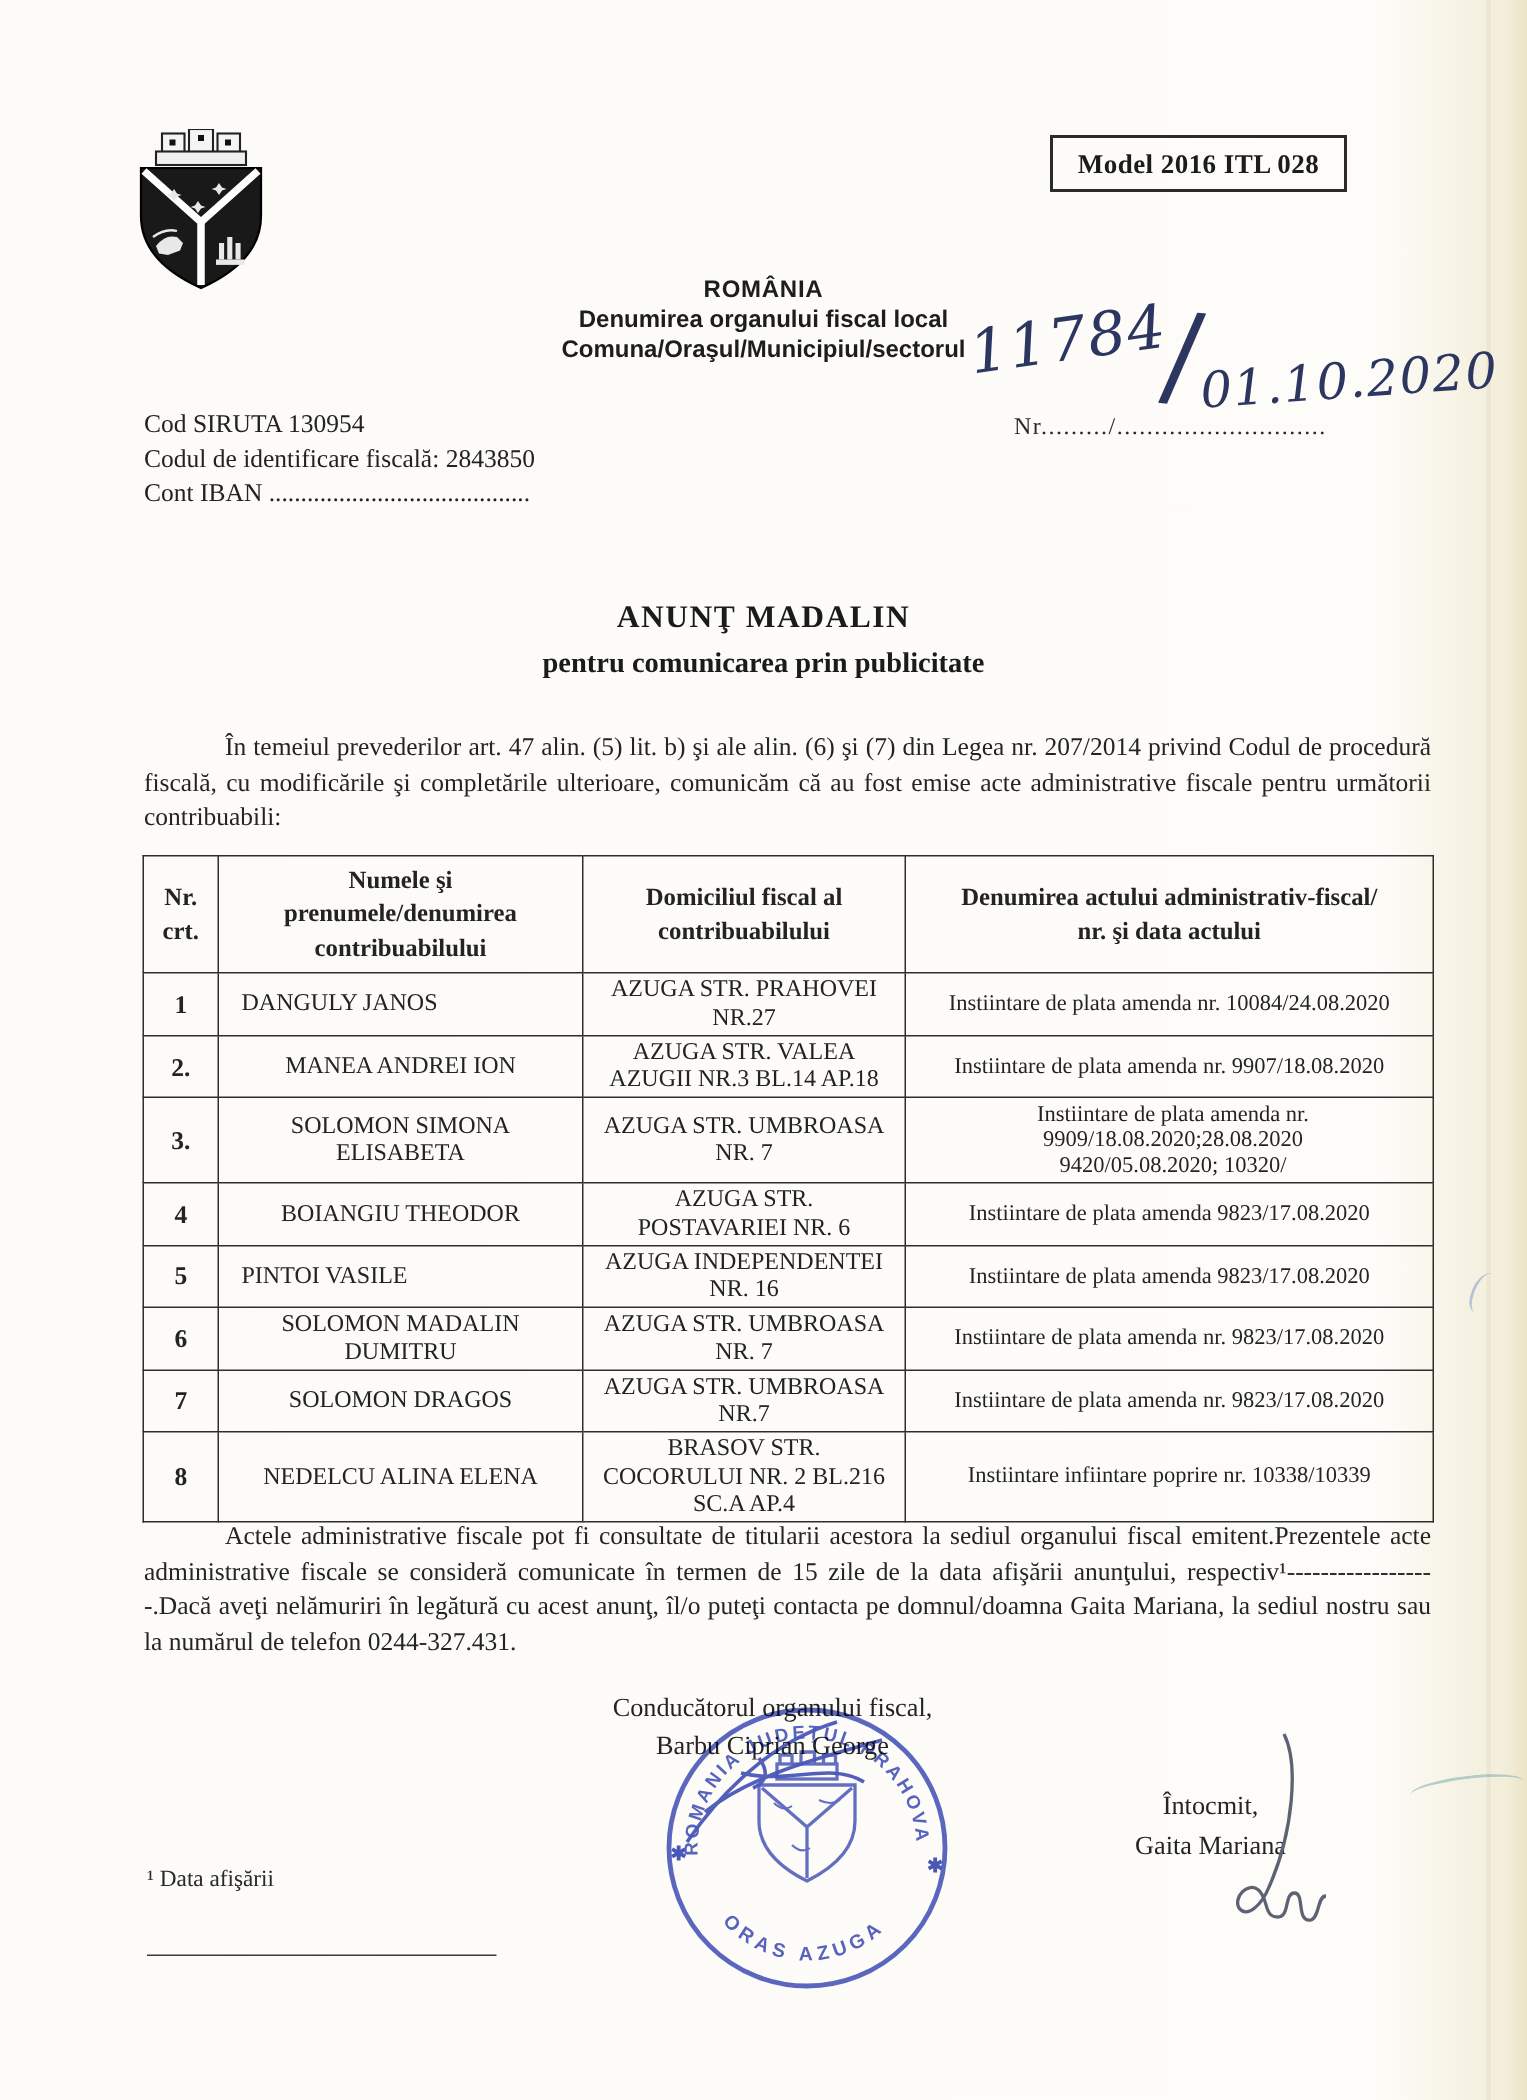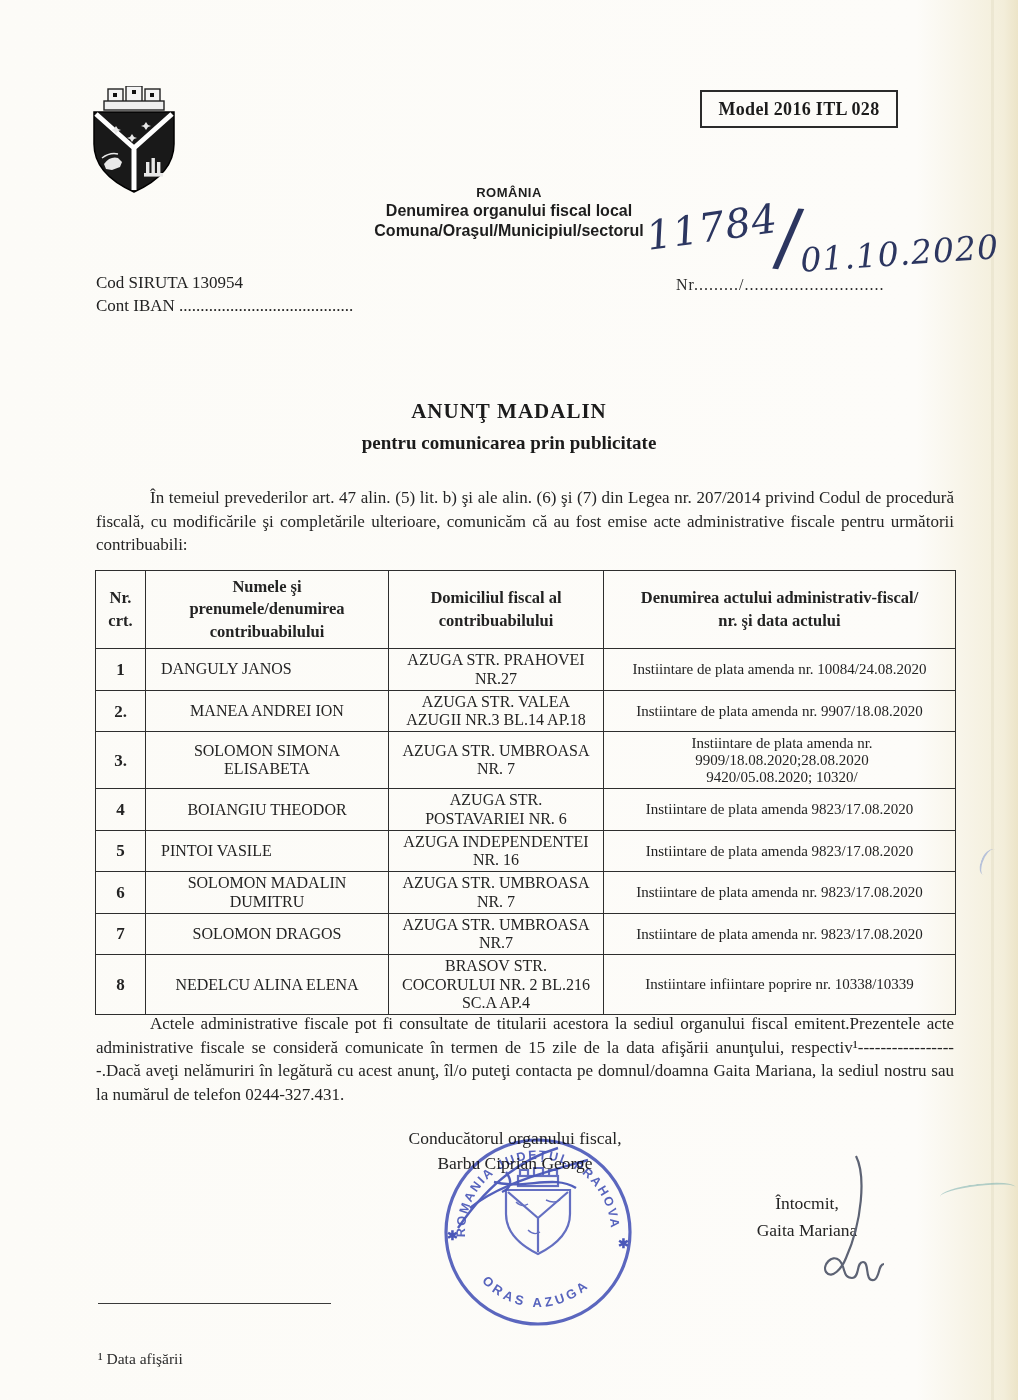--- a/index.html
+++ b/index.html
@@ -17,21 +17,21 @@
     background:rgba(226,219,196,.45);}
   
   .coa{position:absolute;left:88px;top:86px;}
   .model-box{
     position:absolute;left:700px;top:90px;width:194px;height:34px;
     border:2px solid #2b2b2b;display:flex;align-items:center;justify-content:center;
     font-weight:bold;font-size:18px;color:#1c1c1c;letter-spacing:.3px;
   }
   .hdr-center{position:absolute;left:0;top:185px;width:1018px;text-align:center;
     font-family:"Liberation Sans",sans-serif;font-weight:bold;color:#1d1d1d;}
-  .hdr-country{font-size:13px;letter-spacing:.5px;}
+  .hdr-country{font-size:16px;letter-spacing:.5px;}
   .hdr-line{font-size:16px;margin-top:2px;}
   .handwriting{
     position:absolute;left:646px;top:204px;display:flex;align-items:flex-start;
     color:var(--ink-blue);font-family:"DejaVu Serif",serif;font-style:italic;z-index:3;
   }
   .hw-number{font-size:40px;transform:rotate(-8deg);letter-spacing:1px;}
   .hw-slash{font-size:76px;line-height:.75;transform:rotate(6deg) translateY(4px);
     margin:0 -4px 0 -2px;font-style:normal;}
   .hw-date{font-size:33px;transform:rotate(-4deg) translateY(30px);letter-spacing:1px;white-space:nowrap;}
   .nr-dotted{position:absolute;left:676px;top:276px;font-size:16px;letter-spacing:1px;color:#2a2a2a;}
@@ -72,21 +72,21 @@
     font-size:17.5px;line-height:25px;color:#242424;}
   .sig-right{position:absolute;left:741px;top:1190px;width:132px;text-align:center;
     font-size:17.5px;line-height:27px;color:#242424;}
   .stamp{position:absolute;left:436px;top:1132px;mix-blend-mode:multiply;z-index:4;}
   .stamp-text{fill:var(--stamp-blue);font-family:"Liberation Sans",sans-serif;font-weight:bold;}
   .stamp-stroke{stroke:var(--stamp-blue);fill:none;}
   .sig-stroke{stroke:var(--sig-gray);fill:none;}
   .sig-right-svg{position:absolute;left:800px;top:1150px;z-index:5;}
   
   .footnote-rule{position:absolute;left:98px;top:1303px;width:233px;border-top:1.5px solid #3a3a3a;}
-  .footnote{position:absolute;left:98px;top:1350px;font-size:15.5px;color:#2a2a2a;}
+  .footnote{position:absolute;left:98px;top:1244px;font-size:15.5px;color:#2a2a2a;}
   
   .artifact-blue{position:absolute;left:981px;top:848px;width:14px;height:28px;
     border-left:2px solid rgba(120,145,210,.5);border-radius:60% 0 0 40%;transform:rotate(18deg);}
   .artifact-teal{position:absolute;left:940px;top:1184px;width:76px;height:14px;
     border-top:2px solid rgba(120,175,175,.55);border-radius:50%;transform:rotate(-7deg);}
 </style>
 </head>
 <body>
 
 <div class="page">
@@ -130,20 +130,21 @@
 
   <div class="handwriting">
     <span class="hw-number">11784</span>
     <span class="hw-slash">/</span>
     <span class="hw-date">01.10.2020</span>
   </div>
   <div class="nr-dotted">Nr........./............................</div>
 
   <div class="issuer">
     <div>Cod SIRUTA 130954</div>
+    <div>Codul de identificare fiscală: 2843850</div>
     <div>Cont IBAN .........................................</div>
   </div>
 
   <div class="doc-title">ANUNŢ MADALIN</div>
   <div class="doc-subtitle">pentru comunicarea prin publicitate</div>
 
   <p class="para para-intro">În temeiul prevederilor art. 47 alin. (5) lit. b) şi ale alin. (6) şi (7) din Legea nr. 207/2014 privind Codul de procedură fiscală, cu modificările şi completările ulterioare, comunicăm că au fost emise acte administrative fiscale pentru următorii contribuabili:</p>
 
   <table class="ann">
     <colgroup>

